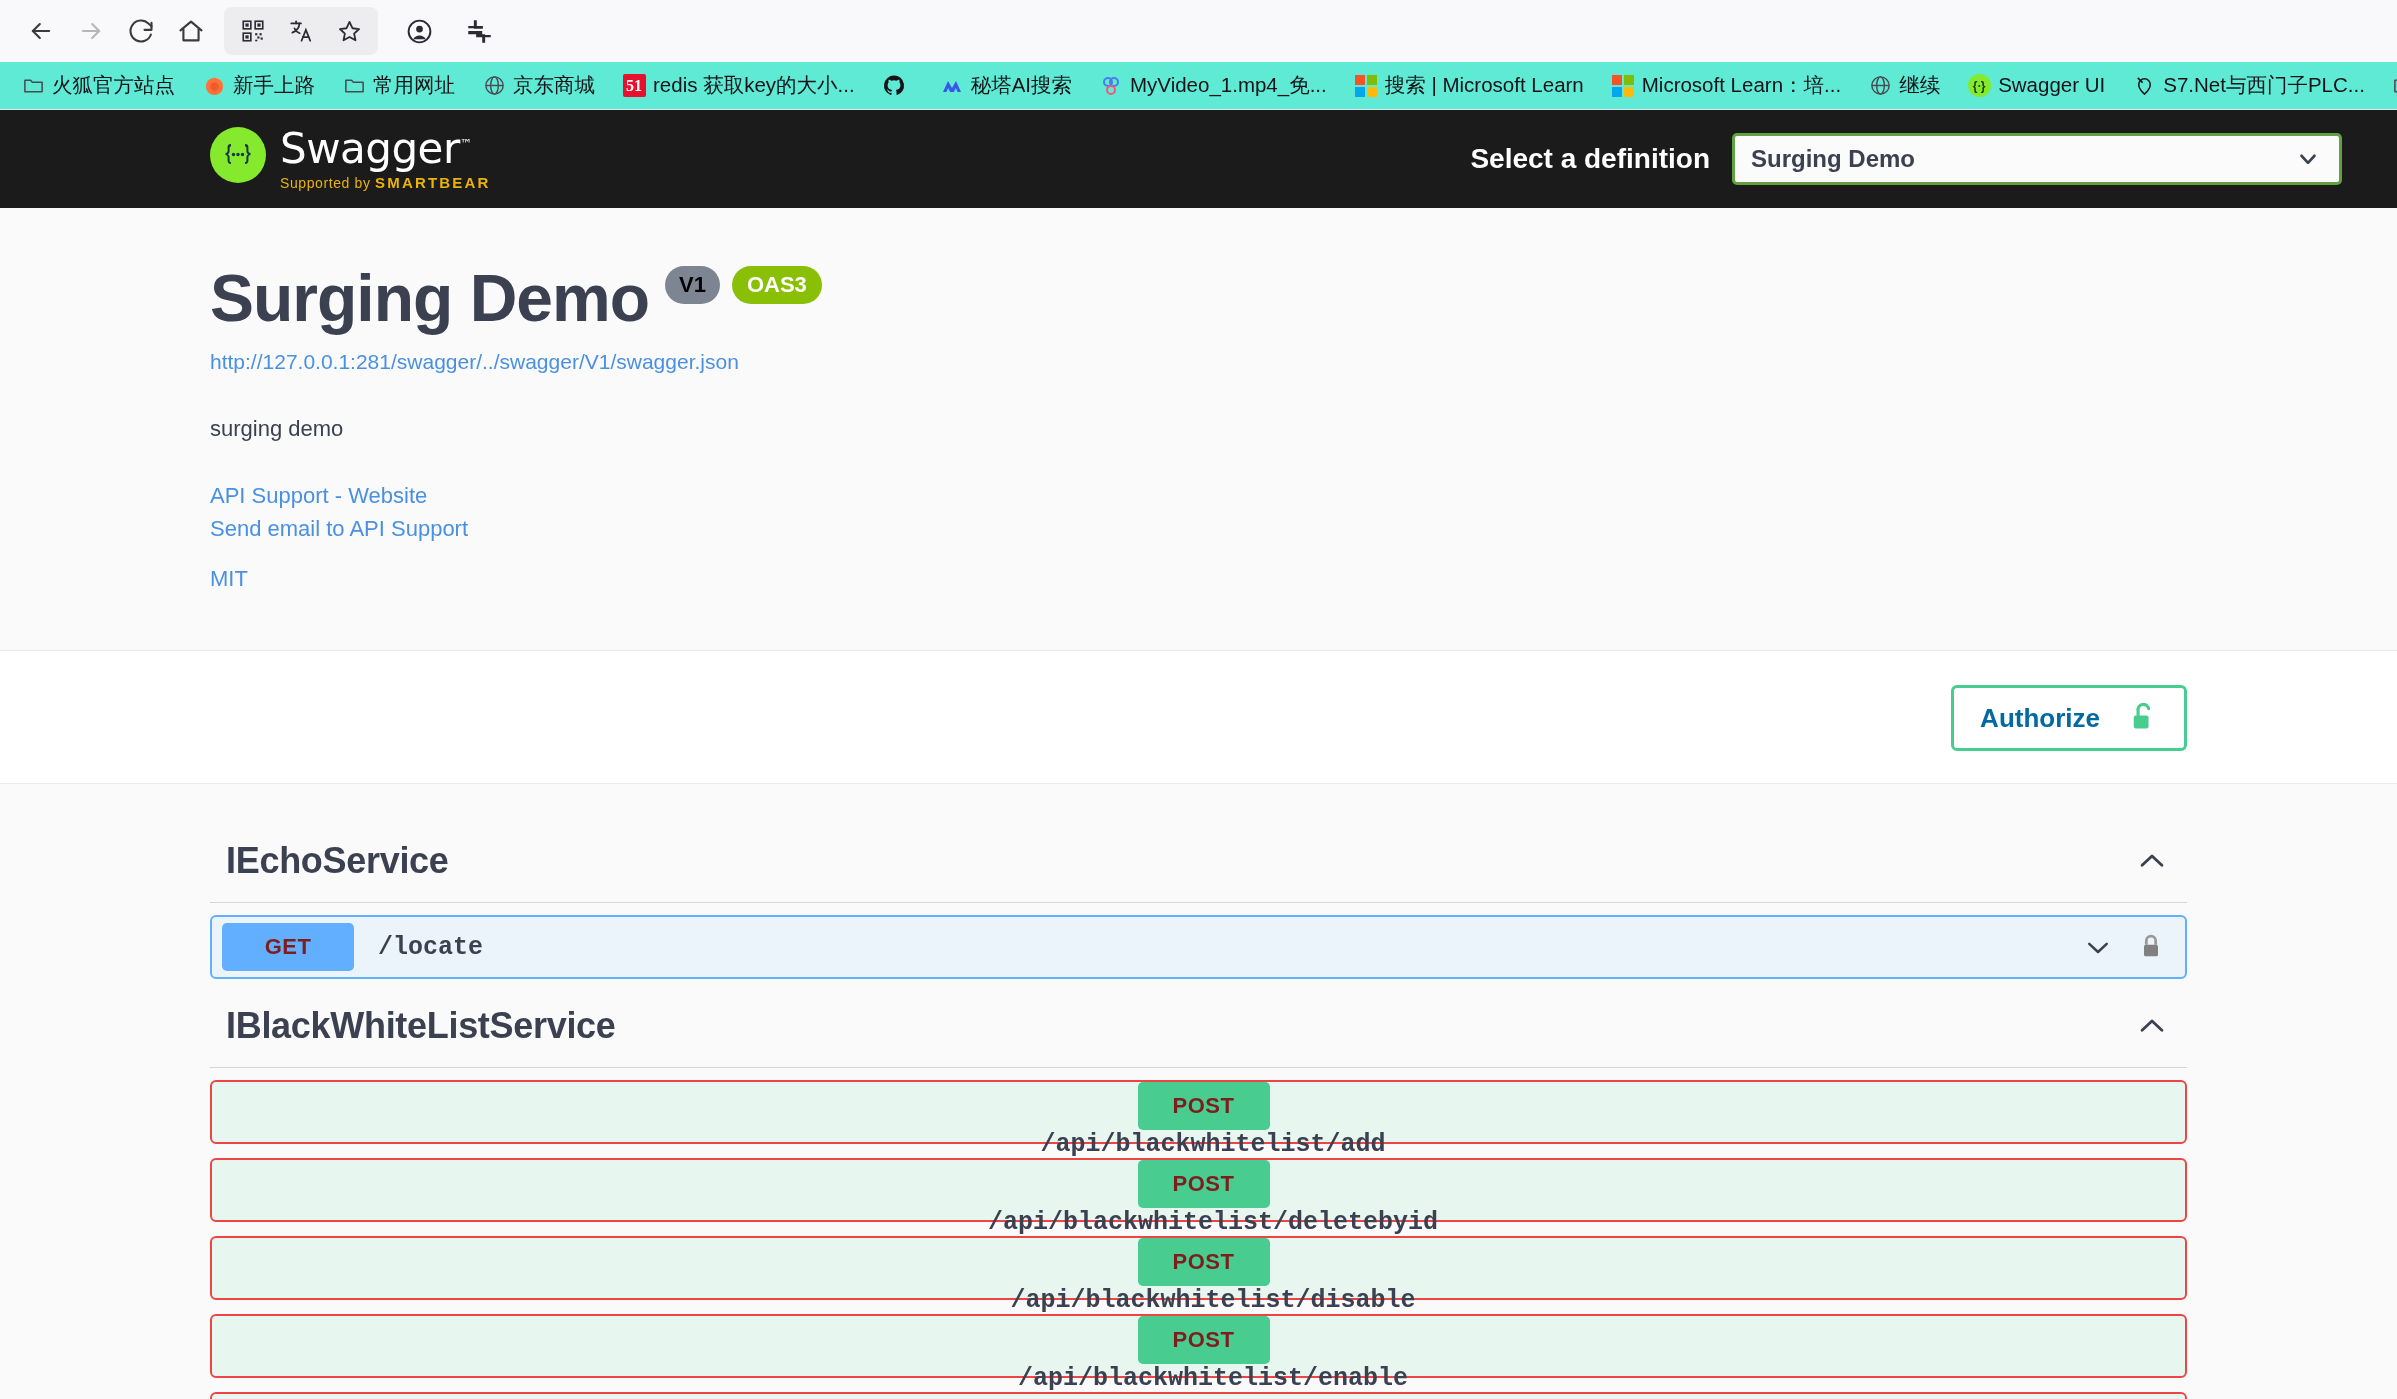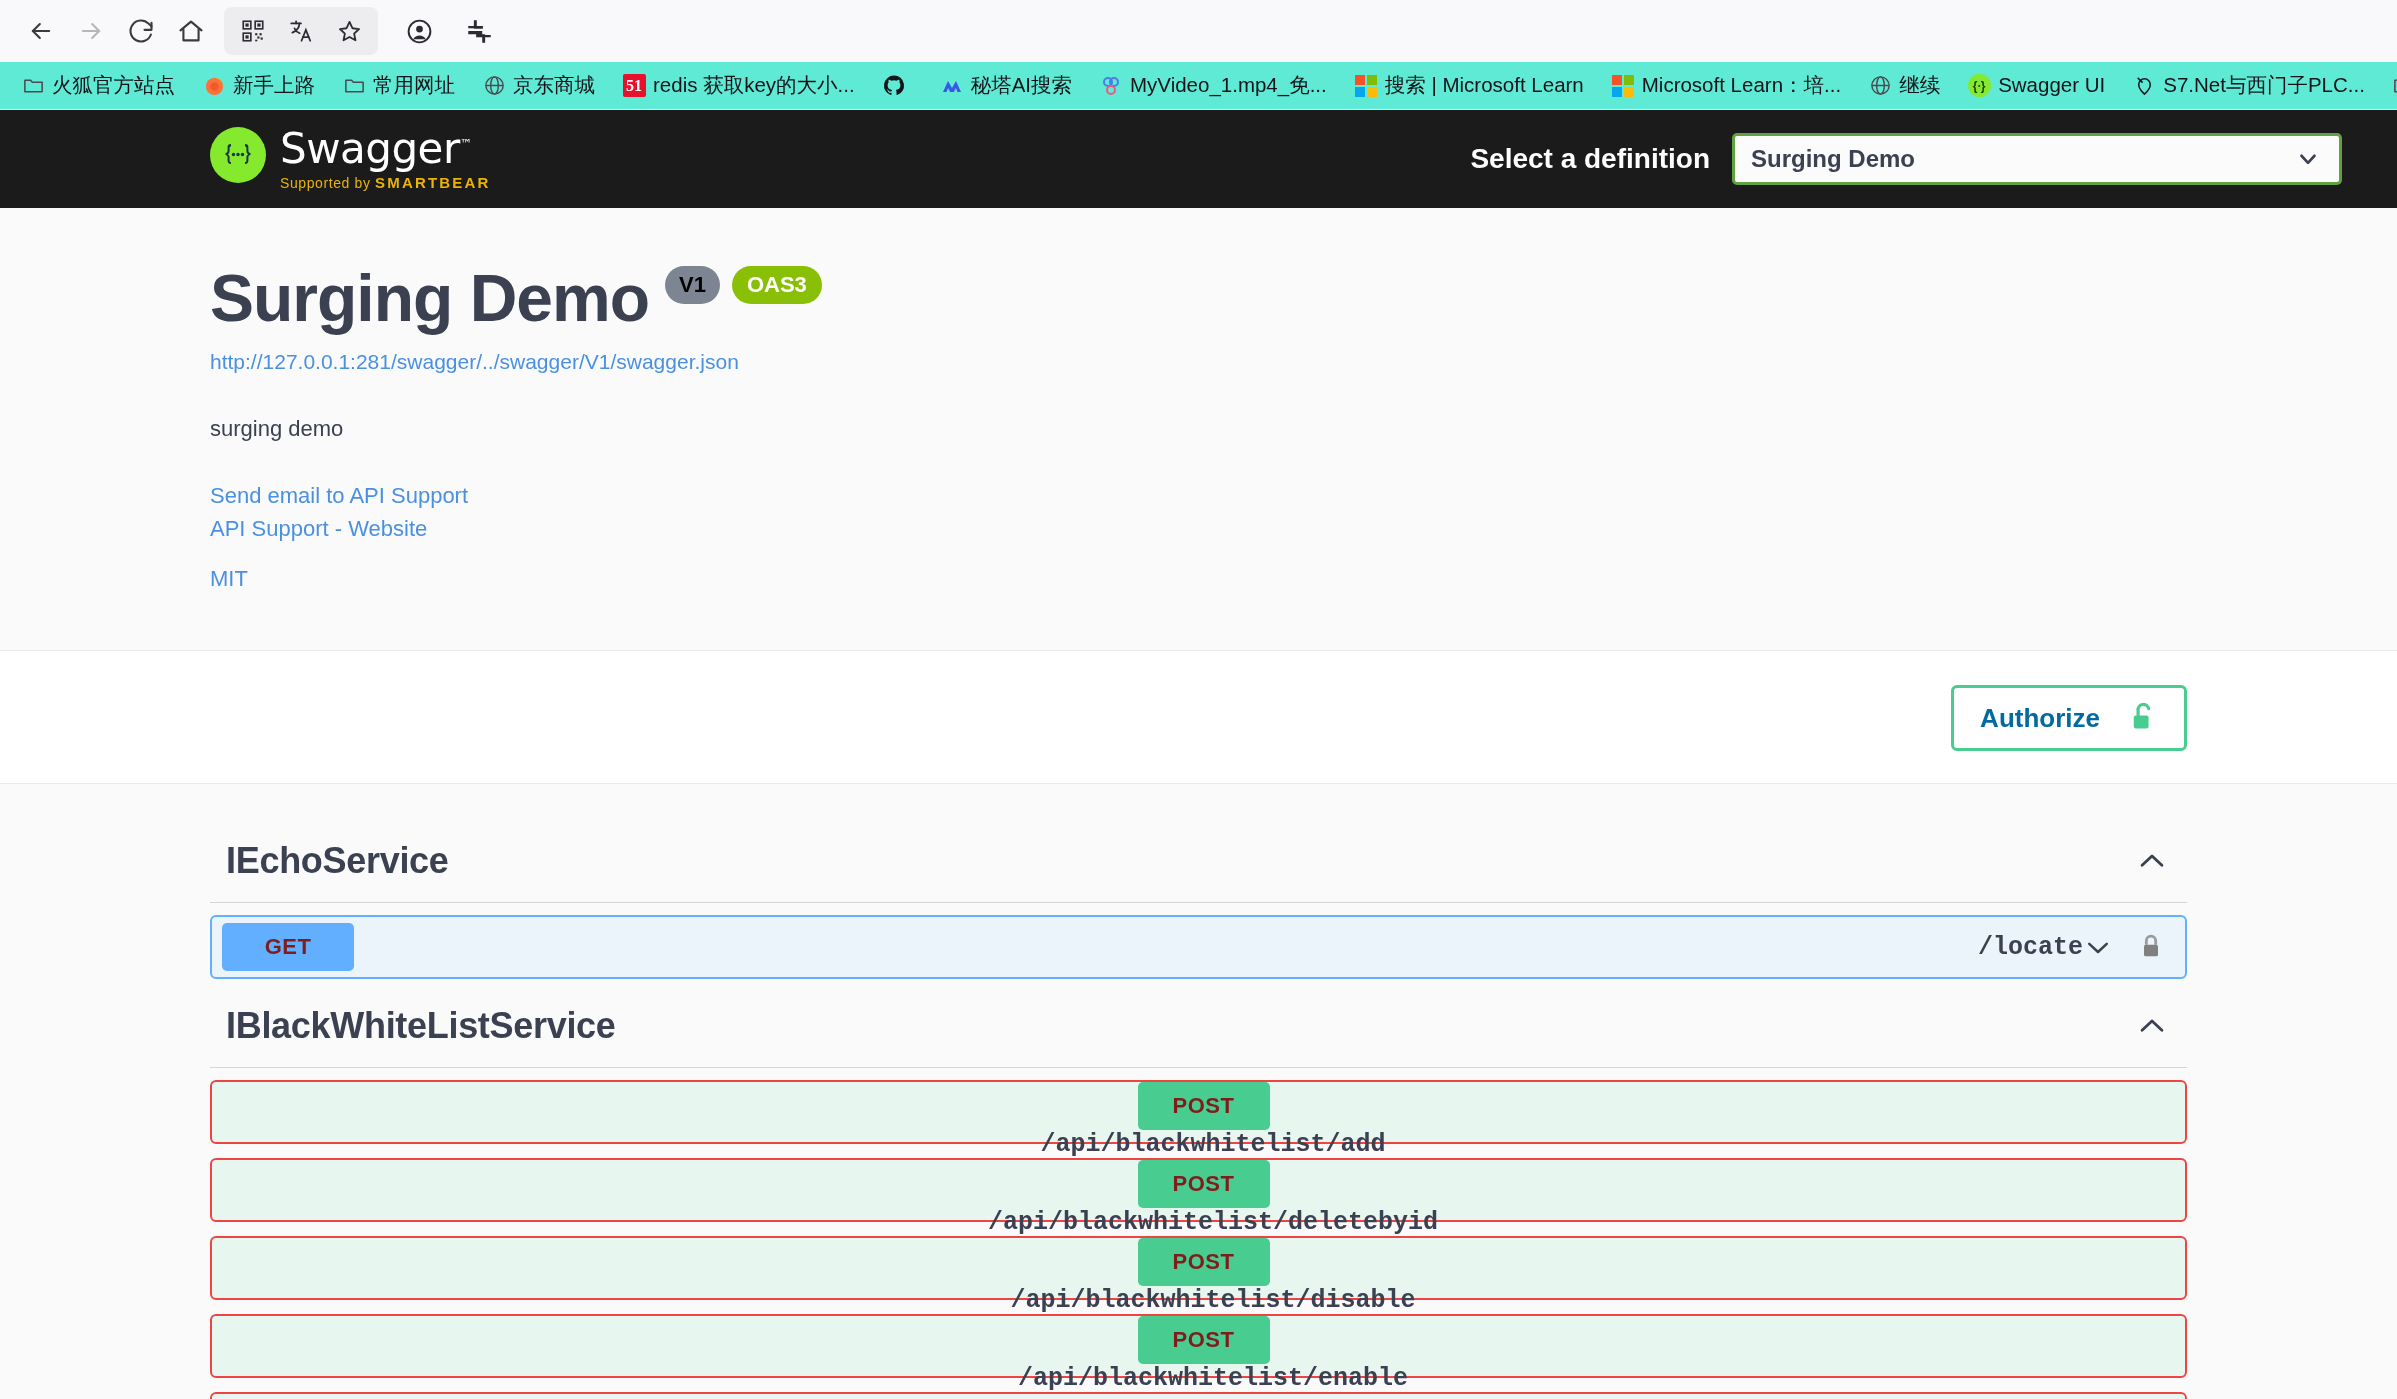--- a/index.html
+++ b/index.html
@@ -225,21 +225,21 @@
     min-width: 228px;
     justify-content: center;
   }
   .authorize-btn span {
     color: #0369a1; font-size: 26px; font-weight: bold;
   }
   .lock-open { display:flex; }
 
   
   .ops-wrap { background: #fafafa; padding-top: 44px; }
-  .tag-block { margin-bottom: 4px; text-align: right; }
+  .tag-block { margin-bottom: 4px; }
   .tag-header {
     display: flex; align-items: center; justify-content: space-between;
     border-bottom: 1px solid #d6d6d6;
     padding: 12px 0 20px 16px;
     margin: 0 0 12px 0;
   }
   .tag-name {
     font-size: 36px; color: #3b4151; font-weight: bold;
     letter-spacing: -0.3px;
   }
@@ -532,22 +532,22 @@
 <div class="info-section">
   <div class="container">
     <div class="api-title-row">
       <h1 class="api-title">Surging Demo</h1>
       <span class="badge-version">V1</span>
       <span class="badge-oas">OAS3</span>
     </div>
     <a class="api-url">http://127.0.0.1:281/swagger/../swagger/V1/swagger.json</a>
     <div class="api-desc">surging demo</div>
     <div class="api-links">
+      <a>API Support - Website</a>
       <a>Send email to API Support</a>
-      <a>API Support - Website</a>
     </div>
     <div class="api-license">
       <a>MIT</a>
     </div>
   </div>
 </div>
 
 <div class="auth-wrap">
   <div class="auth-inner">
     <button class="authorize-btn">

